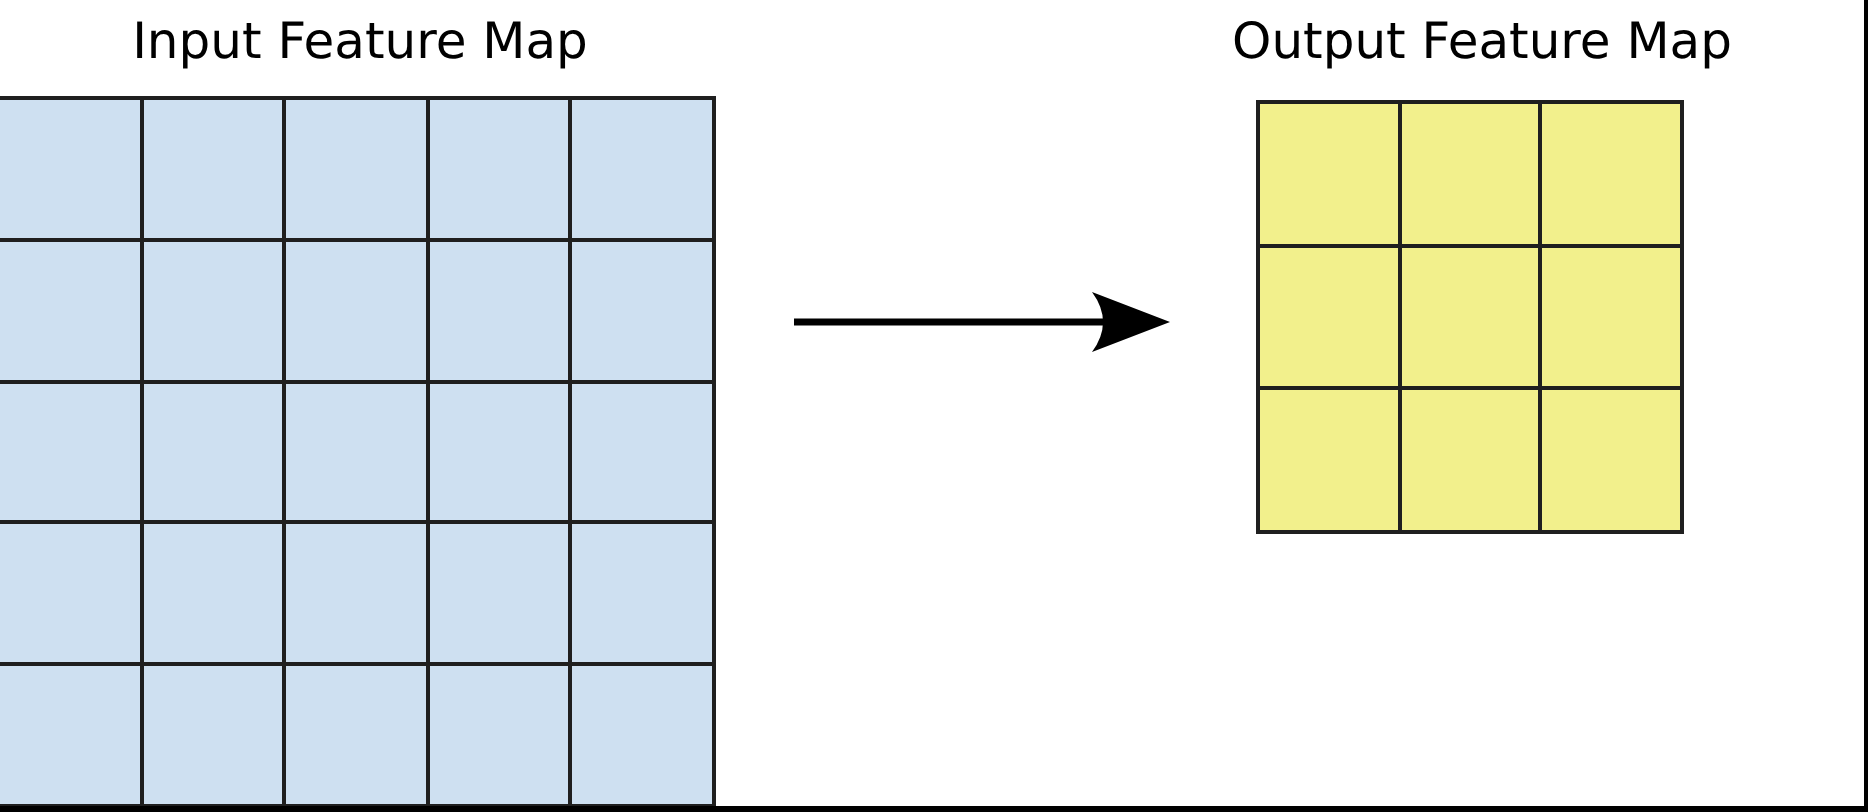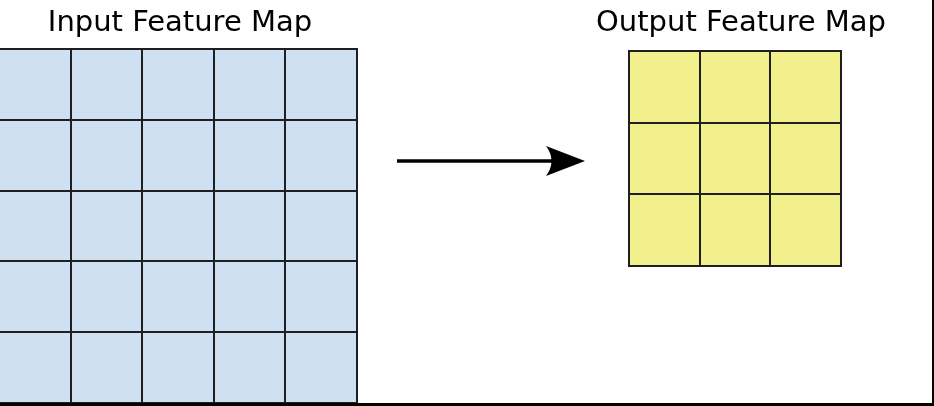--- a/index.html
+++ b/index.html
@@ -14,21 +14,21 @@
     box-sizing: border-box;
     background: #ffffff;
     border-right: 2px solid #000000;
     border-bottom: 3px solid #000000;
     overflow: hidden;
     font-family: "DejaVu Sans", "Liberation Sans", sans-serif;
   }
   .map-title {
     position: absolute;
     top: 2px;
-    font-size: 29px;
+    font-size: 25px;
     line-height: 38px;
     color: #000000;
     text-align: center;
     white-space: nowrap;
   }
   .input-title {
     left: 0px;
     width: 360px;
   }
   .output-title {

